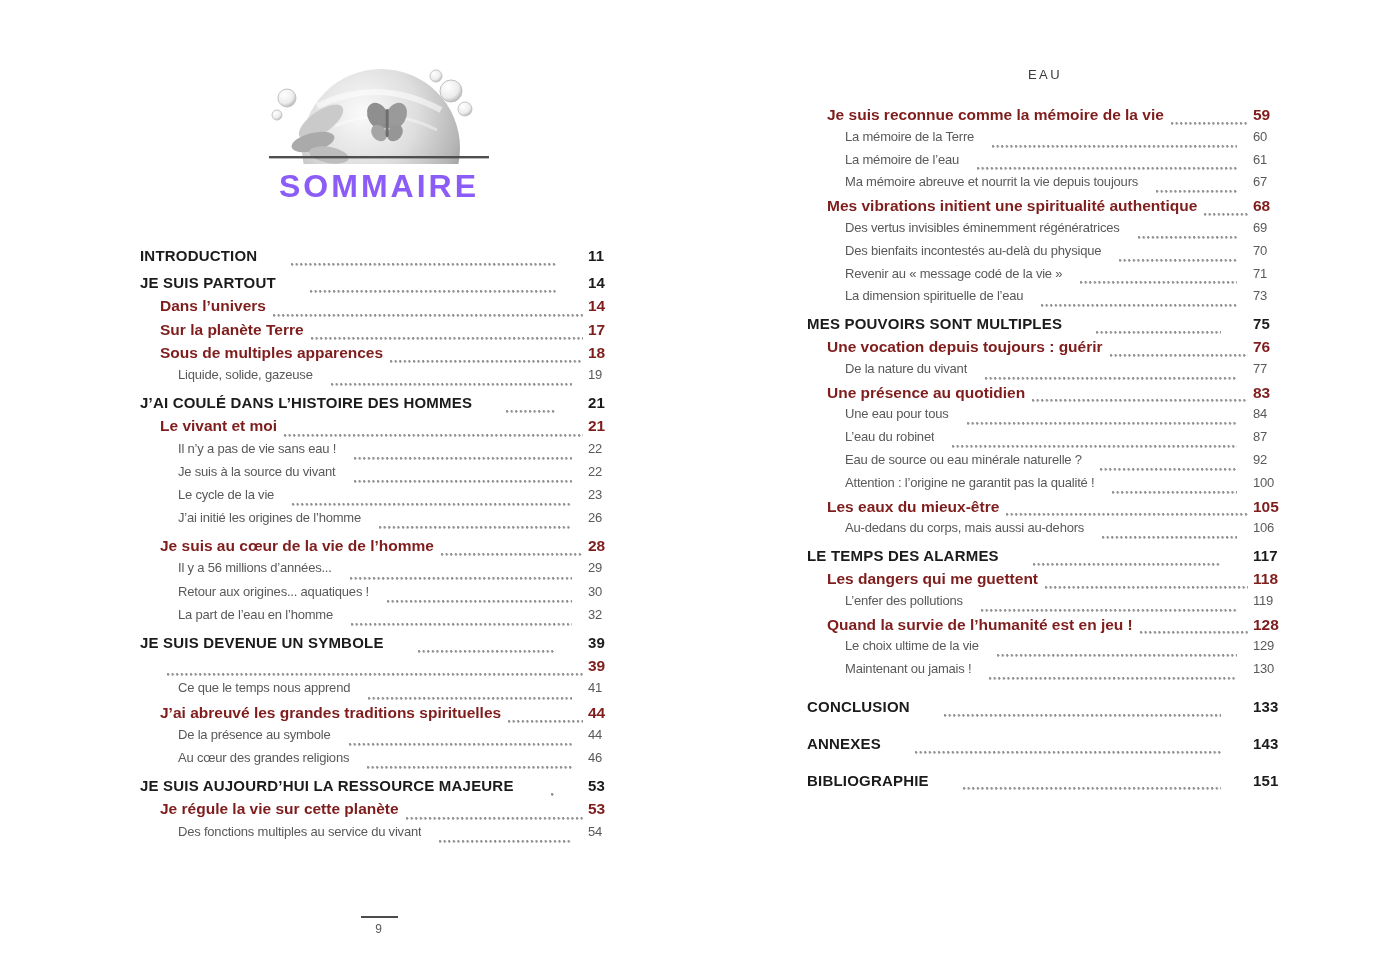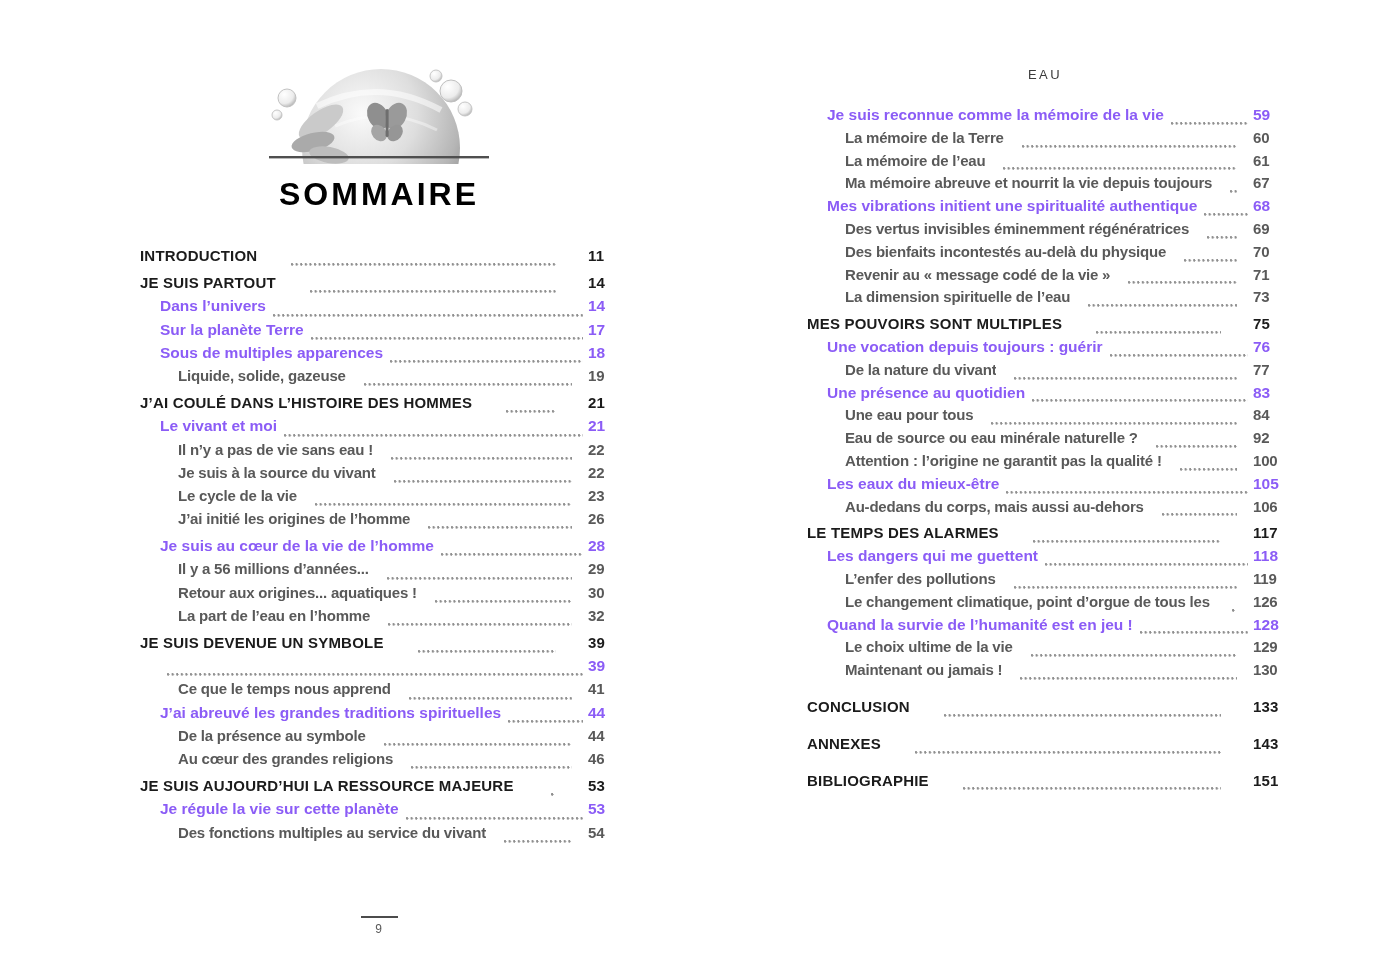--- a/index.html
+++ b/index.html
@@ -19,26 +19,26 @@
   .logo {
     position: absolute; top: 64px; left: 50%;
     transform: translateX(-50%);
     width: 220px; height: 100px;
   }
   .logo svg { display: block; }
 
   
   .title {
     position: absolute; top: 167px; left: 0; right: 0;
-    margin: 8px;
+    margin: 0;
     text-align: center;
     font-size: 32px; line-height: 38px;
     font-weight: 600;
     letter-spacing: 3px;
-    color: #000000;
+    color: #8b5cf6;
   }
 
   
   .running-head {
     position: absolute; top: 59px; left: 0; right: 0;
     text-align: center;
     font-size: 13px;
     letter-spacing: 2.5px;
     color: #3b3b3b;
     margin-top: 8px;
@@ -53,22 +53,22 @@
     display: flex;
     align-items: baseline;
     height: 23.2px;
     font-size: 15.5px;
   }
   .page-right .row { height: 22.8px; }
   .row.gap    { margin-top: 4px; }
   .row.gap-lg { margin-top: 14px; }
 
   .lvl1 { font-weight: 700; color: #1b1b1b; font-size: 15px; letter-spacing: 0.2px; gap: 27px; }
-  .lvl2 { font-weight: 700; color: #8b5cf6; padding-left: 20px; }
-  .lvl3 { font-weight: 700; color: #595959; padding-left: 38px; font-size: 15px; letter-spacing: -0.2px; gap: 11px; }
+  .lvl2 { font-weight: 700; color: #7f1d1d; padding-left: 20px; }
+  .lvl3 { font-weight: 400; color: #595959; padding-left: 38px; font-size: 13px; letter-spacing: -0.2px; gap: 11px; }
 
   .lbl { flex: 0 1 auto; white-space: nowrap; overflow: hidden; }
 
   .leader {
     flex: 1 1 0;
     min-width: 5px;
     align-self: flex-end;
     height: 5px;
     margin: 0 5px 4px 7px;
     background-image: radial-gradient(circle at 1.1px 3.4px, #8f8f8f 1.05px, rgba(0,0,0,0) 1.45px);
@@ -335,20 +335,25 @@
           <span class="lbl">Une présence au quotidien</span>
           <span class="leader"></span>
           <span class="pg">83</span>
         </div>
         <div class="row lvl3">
           <span class="lbl">Une eau pour tous</span>
           <span class="leader"></span>
           <span class="pg">84</span>
         </div>
         <div class="row lvl3">
+          <span class="lbl">L’eau du robinet</span>
+          <span class="leader"></span>
+          <span class="pg">87</span>
+        </div>
+        <div class="row lvl3">
           <span class="lbl">Eau de source ou eau minérale naturelle ?</span>
           <span class="leader"></span>
           <span class="pg">92</span>
         </div>
         <div class="row lvl3">
           <span class="lbl">Attention : l’origine ne garantit pas la qualité !</span>
           <span class="leader"></span>
           <span class="pg">100</span>
         </div>
         <div class="row lvl2">
@@ -368,25 +373,20 @@
         </div>
         <div class="row lvl2">
           <span class="lbl">Les dangers qui me guettent</span>
           <span class="leader"></span>
           <span class="pg">118</span>
         </div>
         <div class="row lvl3">
           <span class="lbl">L’enfer des pollutions</span>
           <span class="leader"></span>
           <span class="pg">119</span>
-        </div>
-        <div class="row lvl3">
-          <span class="lbl">Le changement climatique, point d’orgue de tous les dangers</span>
-          <span class="leader"></span>
-          <span class="pg">126</span>
         </div>
         <div class="row lvl2">
           <span class="lbl">Quand la survie de l’humanité est en jeu !</span>
           <span class="leader"></span>
           <span class="pg">128</span>
         </div>
         <div class="row lvl3">
           <span class="lbl">Le choix ultime de la vie</span>
           <span class="leader"></span>
           <span class="pg">129</span>

